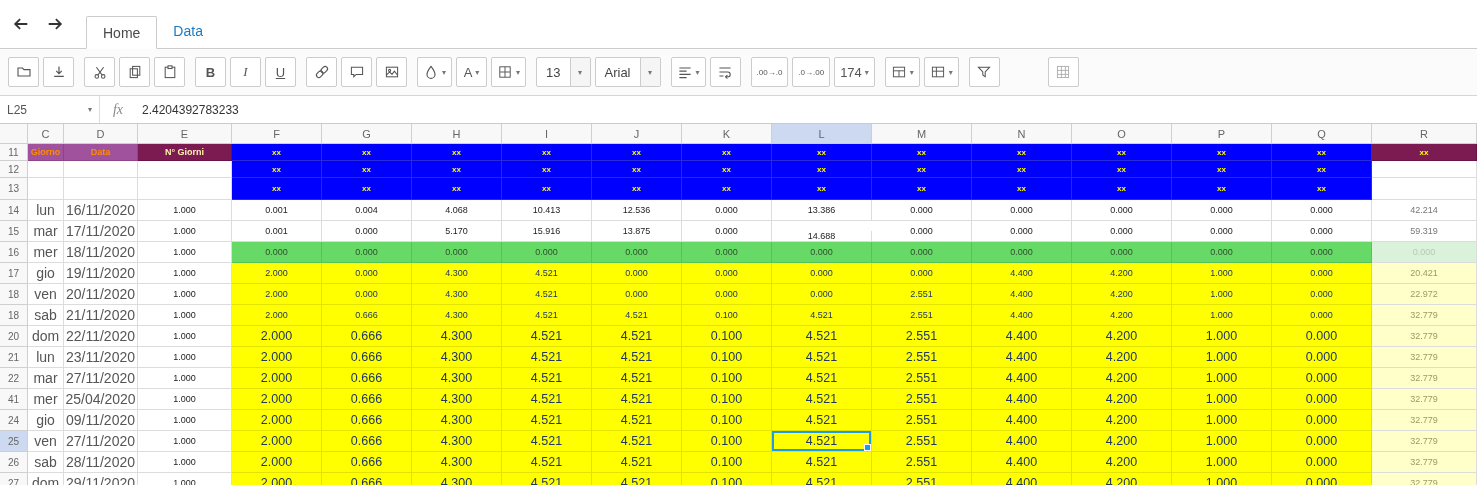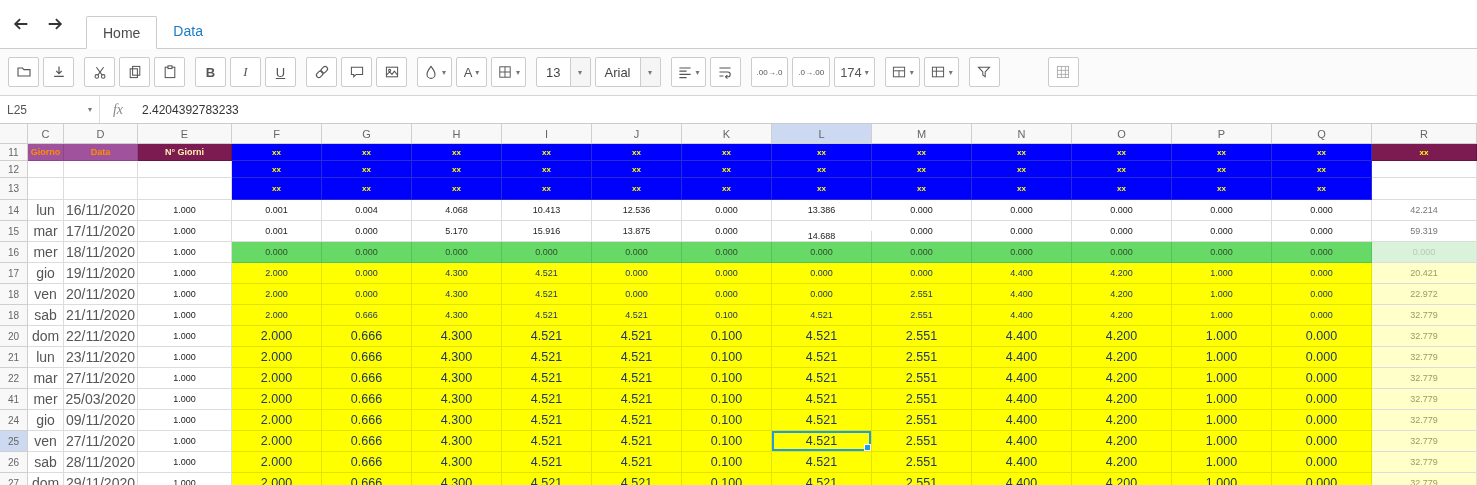--- a/index.html
+++ b/index.html
@@ -518,21 +518,21 @@
           <div class="cell num lg yellow-cell" style="width: 100px;">2.551</div>
           <div class="cell num lg yellow-cell" style="width: 100px;">4.400</div>
           <div class="cell num lg yellow-cell" style="width: 100px;">4.200</div>
           <div class="cell num lg yellow-cell" style="width: 100px;">1.000</div>
           <div class="cell num lg yellow-cell" style="width: 100px;">0.000</div>
           <div class="cell r-yellow" style="width: 105px;">32.779</div>
         </div>
         <div class="grid-row" style="height: 21px;">
           <div class="row-hdr">41</div>
           <div class="cell day" style="width: 36px;">mer</div>
-          <div class="cell date" style="width: 74px;">25/03/2020</div>
+          <div class="cell date" style="width: 74px;">25/04/2020</div>
           <div class="cell num sm" style="width: 94px;">1.000</div>
           <div class="cell num lg yellow-cell" style="width: 90px;">2.000</div>
           <div class="cell num lg yellow-cell" style="width: 90px;">0.666</div>
           <div class="cell num lg yellow-cell" style="width: 90px;">4.300</div>
           <div class="cell num lg yellow-cell" style="width: 90px;">4.521</div>
           <div class="cell num lg yellow-cell" style="width: 90px;">4.521</div>
           <div class="cell num lg yellow-cell" style="width: 90px;">0.100</div>
           <div class="cell num lg yellow-cell" style="width: 100px;">4.521</div>
           <div class="cell num lg yellow-cell" style="width: 100px;">2.551</div>
           <div class="cell num lg yellow-cell" style="width: 100px;">4.400</div>

